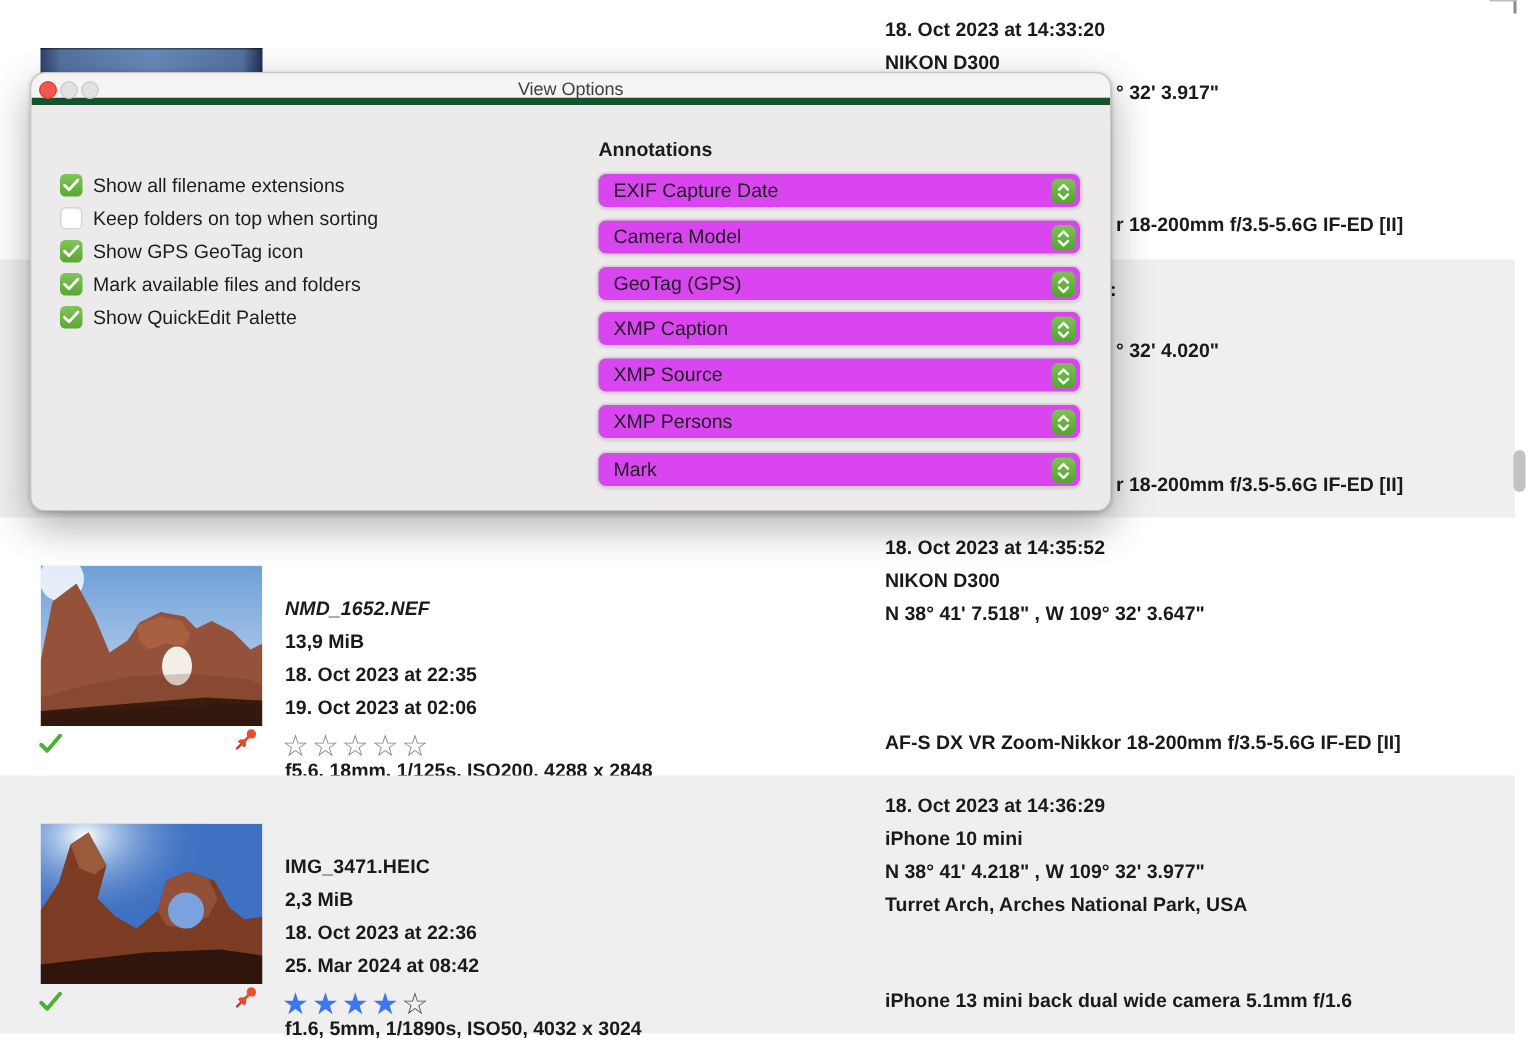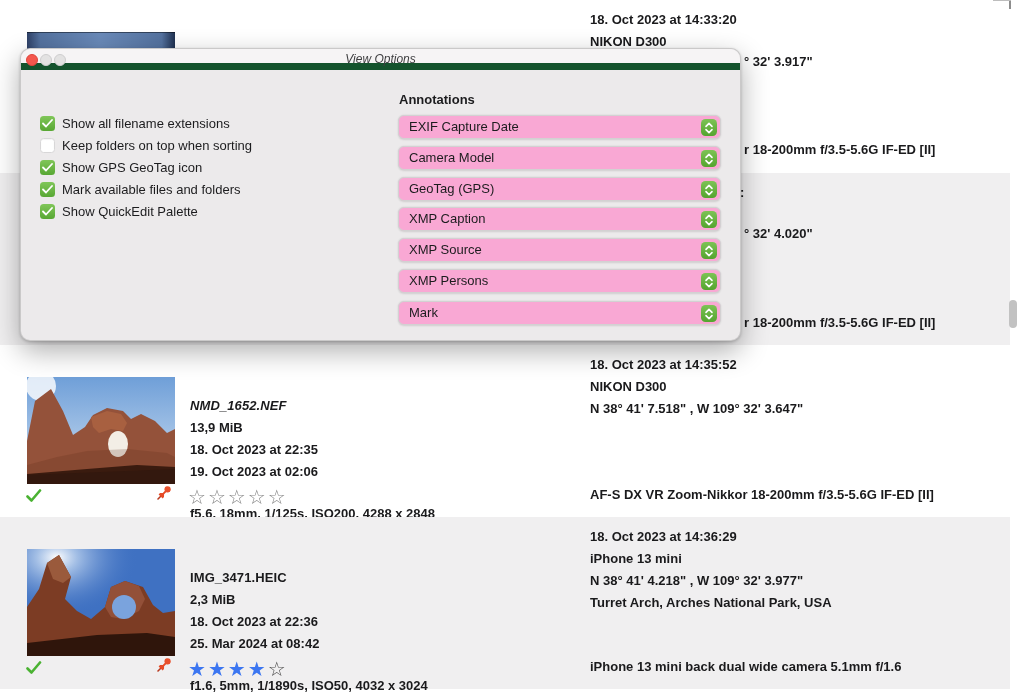--- a/index.html
+++ b/index.html
@@ -33,37 +33,37 @@
   .scroll-thumb { position:absolute; left:1009px; top:300px; width:8px; height:28px;
     background:#c2c2c2; border-radius:4px; }
   .corner-v { position:absolute; left:1009px; top:0; width:2px; height:9px; background:#8d8d8d; }
   .corner-h { position:absolute; left:993px; top:0; width:18px; height:1px; background:#bdbdbd; }
 
   
   .dialog { position:absolute; left:20px; top:48px; width:721px; height:293px; z-index:10;
     background:#eceaeb; border-radius:10px; border:1px solid rgba(0,0,0,.14);
     box-shadow:0 10px 28px rgba(0,0,0,.32), 0 1px 3px rgba(0,0,0,.2); }
   .titlebar { position:absolute; left:0; top:0; right:0; height:21px;
-    background:#f6f4f5; border-bottom:7px solid #14532d; border-radius:10px 10px 0 0;font-style:italic; }
+    background:#f6f4f5; border-bottom:5px solid #14532d; border-radius:10px 10px 0 0; }
   .title { position:absolute; left:0; right:0; top:0; height:21px; line-height:21px;
     text-align:center; font-size:12px; color:#3f3f41; }
   .light { position:absolute; top:5px; width:12px; height:12px; border-radius:50%; }
   .light.red  { left:5px;  background:#f4574d; border:.5px solid #df443b; }
   .light.g1   { left:19px; background:#e3e2e2; border:.5px solid #cfcecf; }
   .light.g2   { left:33px; background:#e3e2e2; border:.5px solid #cfcecf; }
 
   .cbx { position:absolute; width:15px; height:15px; border-radius:3.5px; }
   .cbx.on  { background:linear-gradient(180deg,#80c659 0%,#58a733 100%); }
   .cbx.off { background:#fff; border:1px solid #d8d7d8; box-shadow:inset 0 .5px 1px rgba(0,0,0,.08); }
   .cbx svg { position:absolute; left:2px; top:3px; }
   .cbx-label { position:absolute; left:41px; height:22px; line-height:22px; font-size:13px; color:#1c1c1e; }
 
   .ann-header { position:absolute; left:378px; top:40px; height:22px; line-height:22px;
     font-size:13px; font-weight:700; color:#1c1c1e; }
-  .dd { position:absolute; left:377px; width:323px; height:24px; background:#f9a8d4;
+  .dd { position:absolute; left:377px; width:323px; height:24px; background:#d946ef;
     border:1px solid #d3d1d2; border-radius:6px; box-shadow:0 .5px 2px rgba(0,0,0,.12); }
   .dd-label { position:absolute; left:10px; top:0; height:22px; line-height:22px; font-size:13px; color:#1c1c1e; }
   .stepper { position:absolute; right:3px; top:3px; width:16px; height:17px; border-radius:4.5px;
     background:linear-gradient(180deg,#7dc355 0%,#54a42f 100%); }
   .stepper svg { position:absolute; left:3px; top:2.5px; }
 </style>
 </head>
 <body>
 
 <div class="stage">
@@ -157,21 +157,21 @@
         <circle cx="11.6" cy="5.3" r="3.1" fill="#e8502c"></circle>
       </svg>
     </div>
     <div class="stars"><span class="filled">★★★★</span><span class="empty">☆</span></div>
     <div class="ln c1 bold" style="top:9px;">IMG_3471.HEIC</div>
     <div class="ln c1" style="top:31px;">2,3 MiB</div>
     <div class="ln c1" style="top:53px;">18. Oct 2023 at 22:36</div>
     <div class="ln c1" style="top:75px;">25. Mar 2024 at 08:42</div>
     <div class="ln c1" style="top:117px;">f1.6, 5mm, 1/1890s, ISO50, 4032 x 3024</div>
     <div class="ln c2" style="top:9px;">18. Oct 2023 at 14:36:29</div>
-    <div class="ln c2" style="top:31px;">iPhone 13 mini</div>
+    <div class="ln c2" style="top:31px;">iPhone 10 mini</div>
     <div class="ln c2" style="top:53px;">N 38° 41' 4.218" , W 109° 32' 3.977"</div>
     <div class="ln c2" style="top:75px;">Turret Arch, Arches National Park, USA</div>
     <div class="ln c2" style="top:139px;">iPhone 13 mini back dual wide camera 5.1mm f/1.6</div>
   </div>
 
   <div class="scroll-thumb"></div>
   <div class="corner-v"></div>
   <div class="corner-h"></div>
 
   <div class="dialog">

